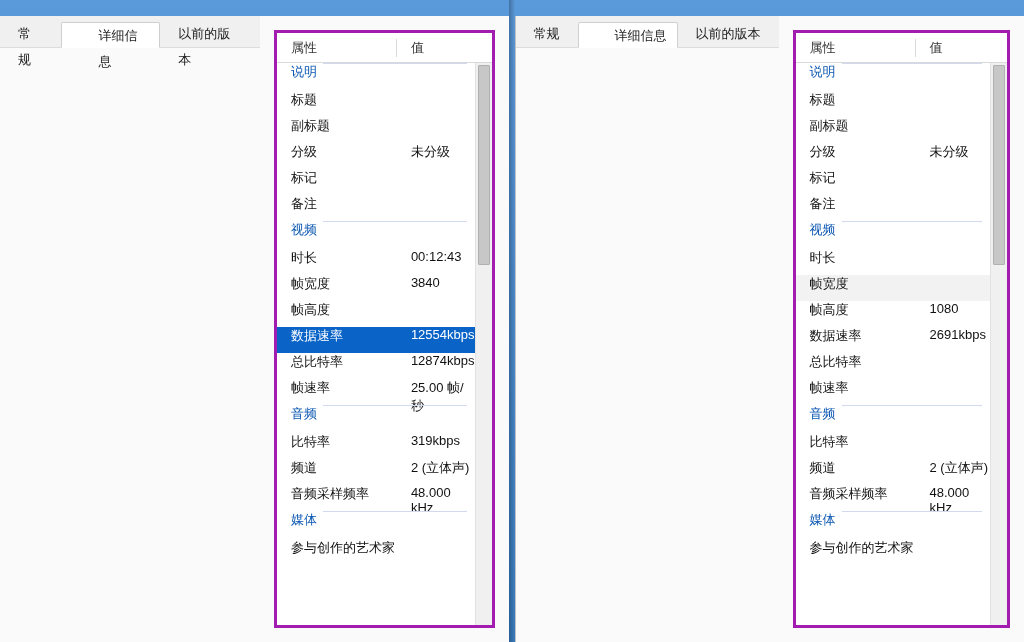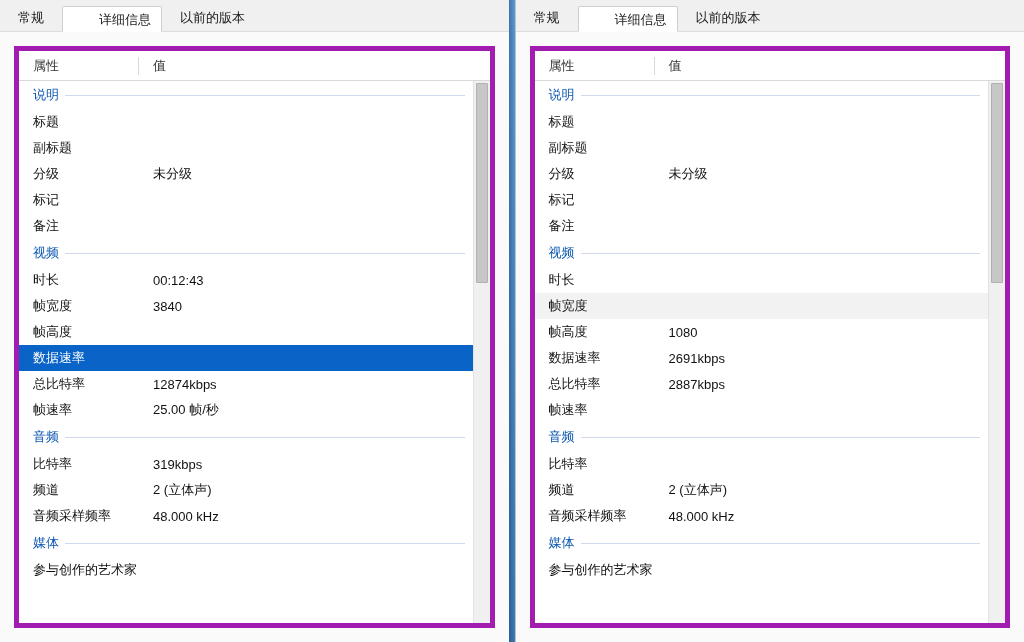--- a/index.html
+++ b/index.html
@@ -6,23 +6,24 @@
     html, body {
       width: 1024px; height: 642px; overflow: hidden;
       background: linear-gradient(180deg, #5a99da 0%, #3a7cc0 100%);
       font-family: "Microsoft YaHei", "Segoe UI", Arial, sans-serif;
       font-size: 13px; color: #111;
     }
     .split {
       display: flex; width: 100%; height: 100%;
     }
     .panel {
-      flex: 1; display: flex; flex-direction: column;
+      flex: 1; display: flex; flex-direction: row;
       background: #fafafa;
       border-left: 1px solid #c0c0c0;
+      margin-top: 16px;
     }
     .panel:first-child { border-left: none; }
     
     .gutter {
       width: 6px;
       background: linear-gradient(90deg, rgba(0,0,0,.25), rgba(0,0,0,0));
       flex: 0 0 6px;
     }
     
     .tabs {
@@ -47,21 +48,21 @@
       padding-left: 36px;
     }
     
     .body-wrap {
       flex: 1; padding: 14px;
       display: flex;
     }
     .inner-frame {
       flex: 1; display: flex; flex-direction: column;
       background: #ffffff;
-      border: 5px solid #a21caf;
+      border: 3px solid #a21caf;
       position: relative;
     }
     .columns-header {
       display: flex; height: 30px; align-items: center;
       border-bottom: 1px solid #d9d9d9;
       font-size: 13px; color: #333; user-select: none;
     }
     .col-a { width: 120px; flex: 0 0 120px; padding-left: 14px; border-right: 1px solid #d9d9d9; }
     .col-b { flex: 1; padding-left: 14px; }
     .list-area {
@@ -72,21 +73,21 @@
     }
     .scrollbar {
       width: 17px; flex: 0 0 17px; background: #f0f0f0;
       border-left: 1px solid #e2e2e2; position: relative;
     }
     .thumb {
       position: absolute; left: 2px; right: 2px; top: 2px; height: 200px;
       background: #c7c7c7; border: 1px solid #b0b0b0; border-radius: 1px;
     }
     .section-row, .data-row {
-      display: flex; align-items: center; height: 26px; font-size: 13px;
+      display: flex; align-items: flex-start; height: 26px; font-size: 13px;
     }
     .cell-a { width: 120px; flex: 0 0 120px; padding-left: 14px; }
     .cell-b { flex: 1; padding-left: 14px; }
     .section-row {
       height: 28px;
     }
     .section-label {
       color: #0b57b1; padding-left: 14px; padding-right: 6px; white-space: nowrap;
     }
     .section-line {
@@ -152,20 +153,21 @@
               </div>
             <div class="data-row">
                 <div class="cell-a">帧宽度</div>
                 <div class="cell-b">3840</div>
               </div>
             <div class="data-row">
                 <div class="cell-a">帧高度</div>
               </div>
             <div class="data-row selected-row">
                 <div class="cell-a">数据速率</div>
+                <div class="cell-b">12554kbps</div>
               </div>
             <div class="data-row">
                 <div class="cell-a">总比特率</div>
                 <div class="cell-b">12874kbps</div>
               </div>
             <div class="data-row">
                 <div class="cell-a">帧速率</div>
                 <div class="cell-b">25.00 帧/秒</div>
               </div>
 
@@ -257,21 +259,20 @@
             <div class="data-row">
                 <div class="cell-a">帧高度</div>
                 <div class="cell-b">1080</div>
               </div>
             <div class="data-row">
                 <div class="cell-a">数据速率</div>
                 <div class="cell-b">2691kbps</div>
               </div>
             <div class="data-row">
                 <div class="cell-a">总比特率</div>
-                <div class="cell-b">2887kbps</div>
               </div>
             <div class="data-row">
                 <div class="cell-a">帧速率</div>
               </div>
 
             <div class="section-row">
               <span class="section-label">音频</span>
               <span class="section-line"></span>
             </div>
             <div class="data-row">

